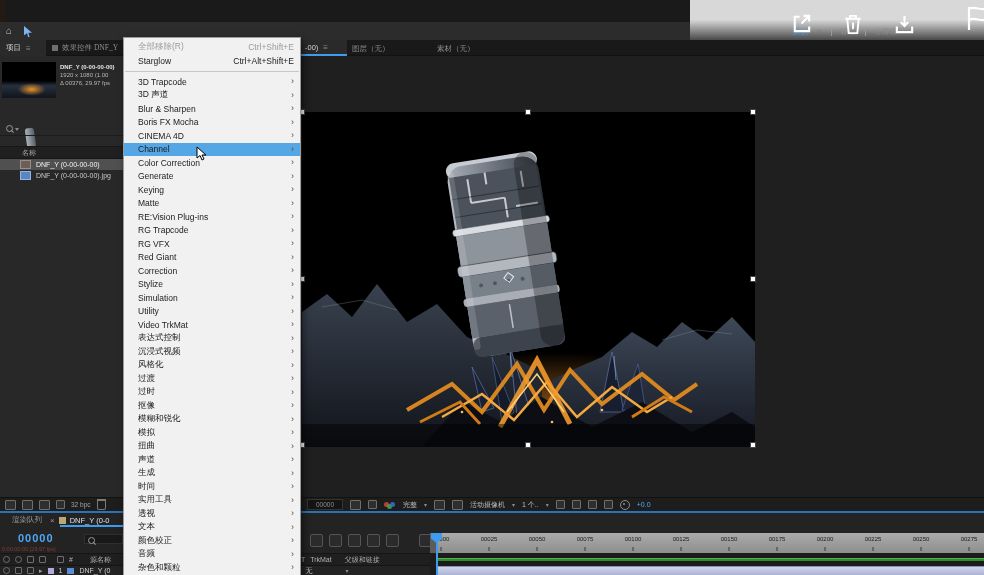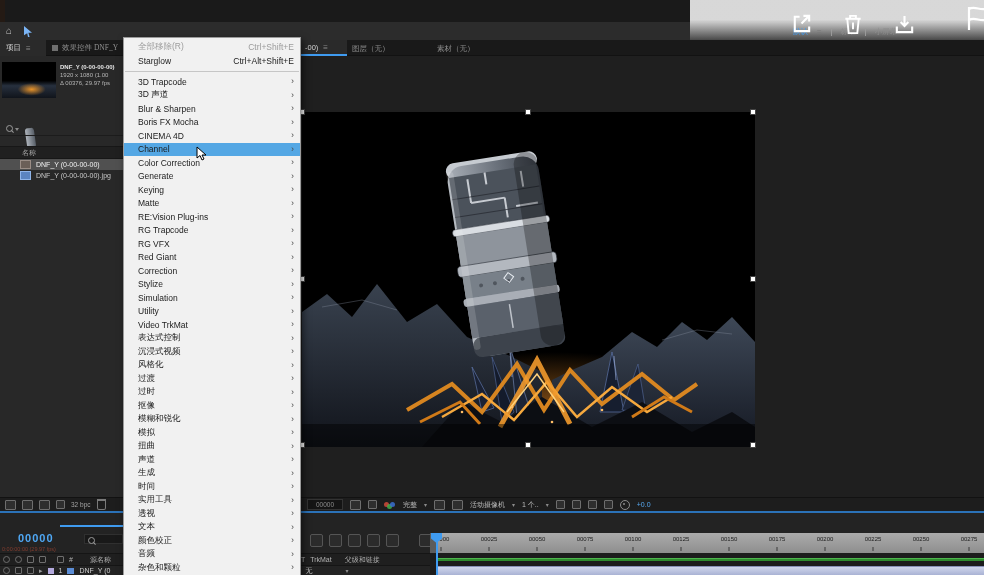--- a/index.html
+++ b/index.html
@@ -321,20 +321,28 @@
     <span class="chip sm"></span>
     <span class="chip sm"></span>
     <span class="chip sm"></span>
     <span class="gear"></span>
     <span class="expo">+0.0</span>
   </div>
 
   <div class="abs blue-divider"></div>
 
   <div class="abs tl-panel"></div>
+  <div class="abs tl-tabs">
+    <span class="tl-tab">渲染队列</span>
+    <span class="tl-tab-active">
+      <span class="xclose">×</span>
+      <span class="tan-sq"></span>
+      <span class="tab-label">DNF_Y (0-0</span>
+    </span>
+  </div>
   <div class="abs tab-underline"></div>
   <div class="abs timecode">00000</div>
   <div class="abs tl-search"></div>
   <div class="abs mag" style="left:88px;top:537px;"></div>
   <div class="abs mag-h" style="left:93px;top:543px;"></div>
   <div class="abs tc-sub">0:00:00:00 (29.97 fps)</div>
   <div class="abs tl-btns">
     <span class="tl-btn"></span>
     <span class="tl-btn"></span>
     <span class="tl-btn"></span>

